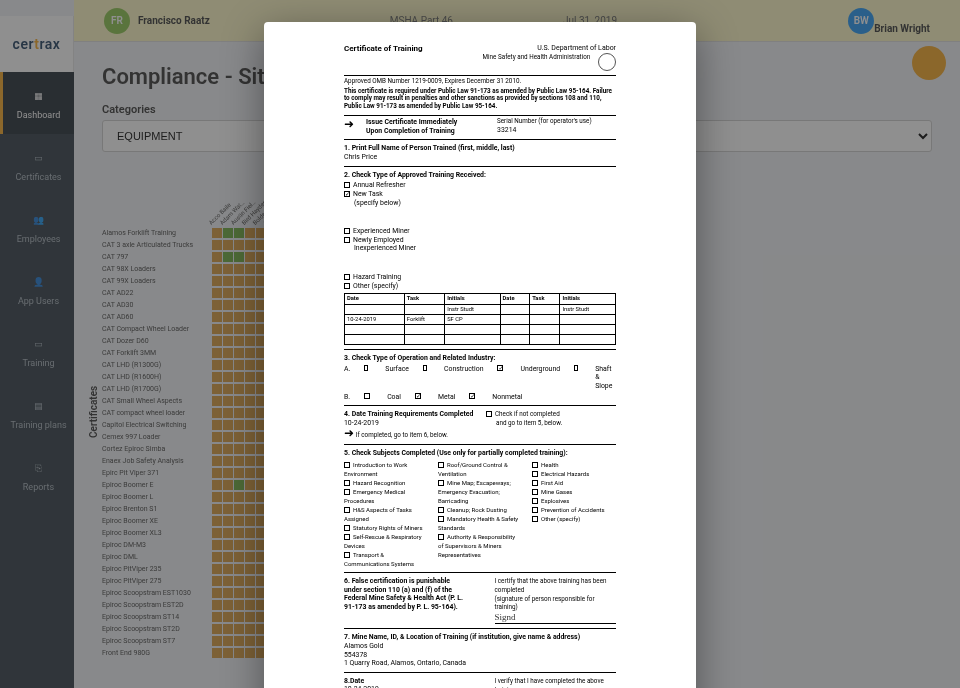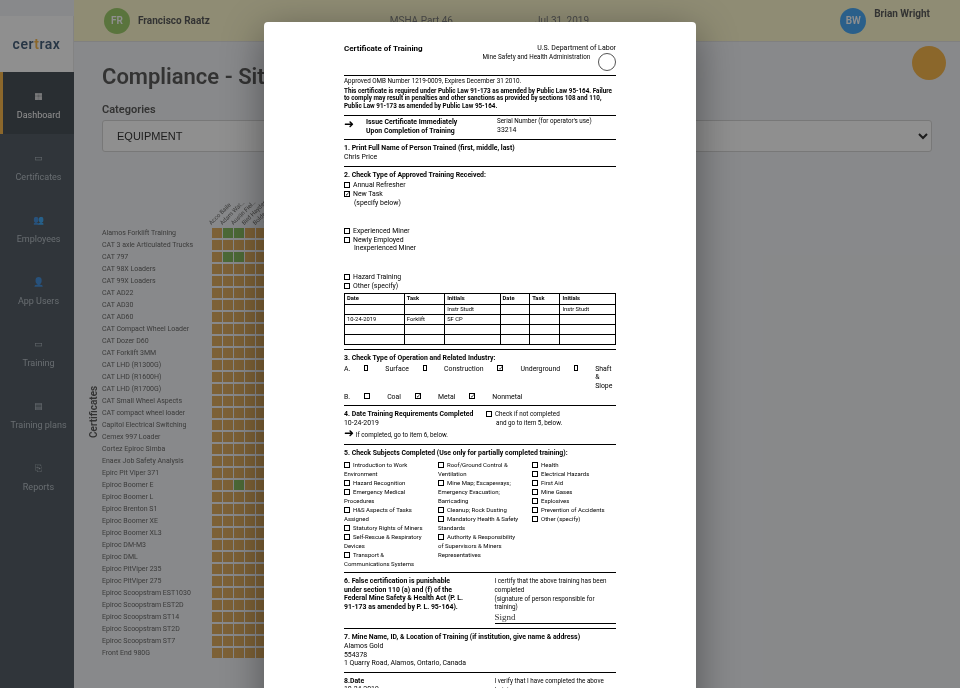--- a/index.html
+++ b/index.html
@@ -105,22 +105,22 @@
     <span>Reports</span>
   </div>
 </div>
 
 <div class="topbar">
   <div style="display:flex;align-items:center;gap:8px">
     <div class="avatar green">FR</div>
     <span class="tb-name">Francisco Raatz</span>
   </div>
   <span class="tb-meta" style="margin-left:150px">MSHA Part 46</span>
-  <span class="tb-meta" style="margin-left:52px">Jul 31, 2019</span>
-  <div style="display:flex;align-items:flex-start;gap:8px;margin-left:auto">
+  <span class="tb-meta" style="margin-left:80px">Jul 31, 2019</span>
+  <div style="display:flex;align-items:flex-end;margin-left:auto">
     <div class="avatar blue">BW</div>
     <span class="tb-name">Brian Wright</span>
   </div>
 </div>
 <div class="avatar orange" style="position:absolute;right:14px;top:46px;z-index:2;width:34px;height:34px"></div>
 
 <div class="main">
   <div class="page-title">Compliance - Sites</div>
   <div class="cat-label">Categories</div>
   <select class="cat-select">

